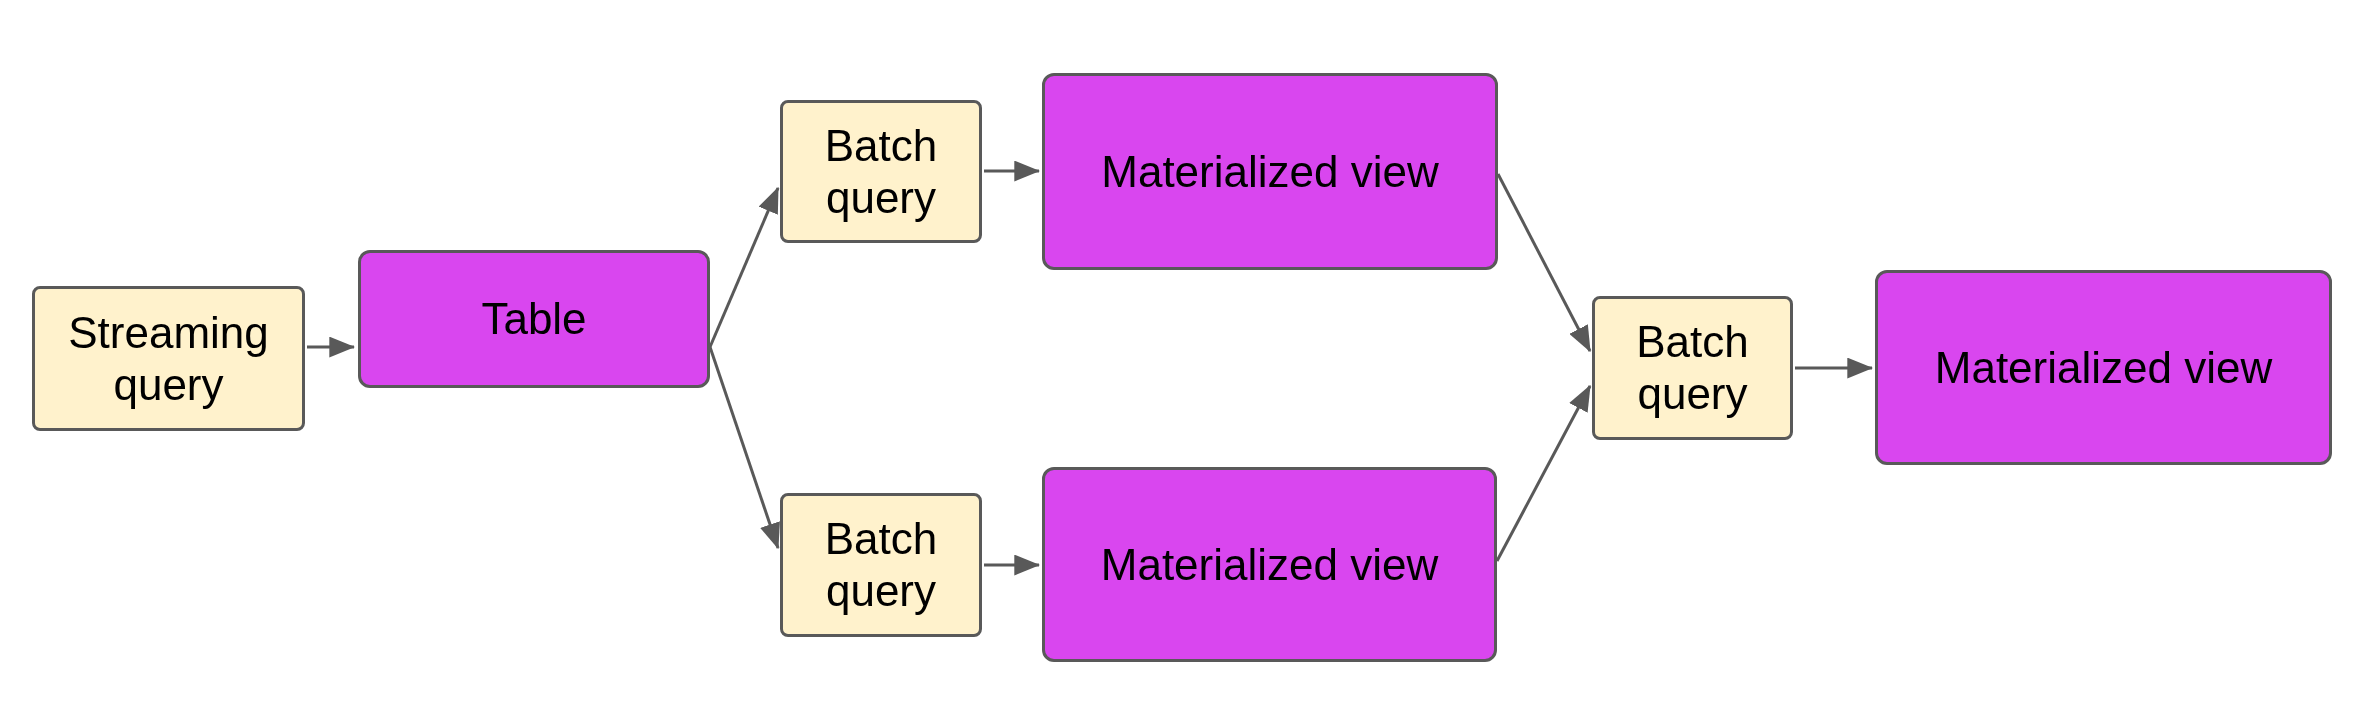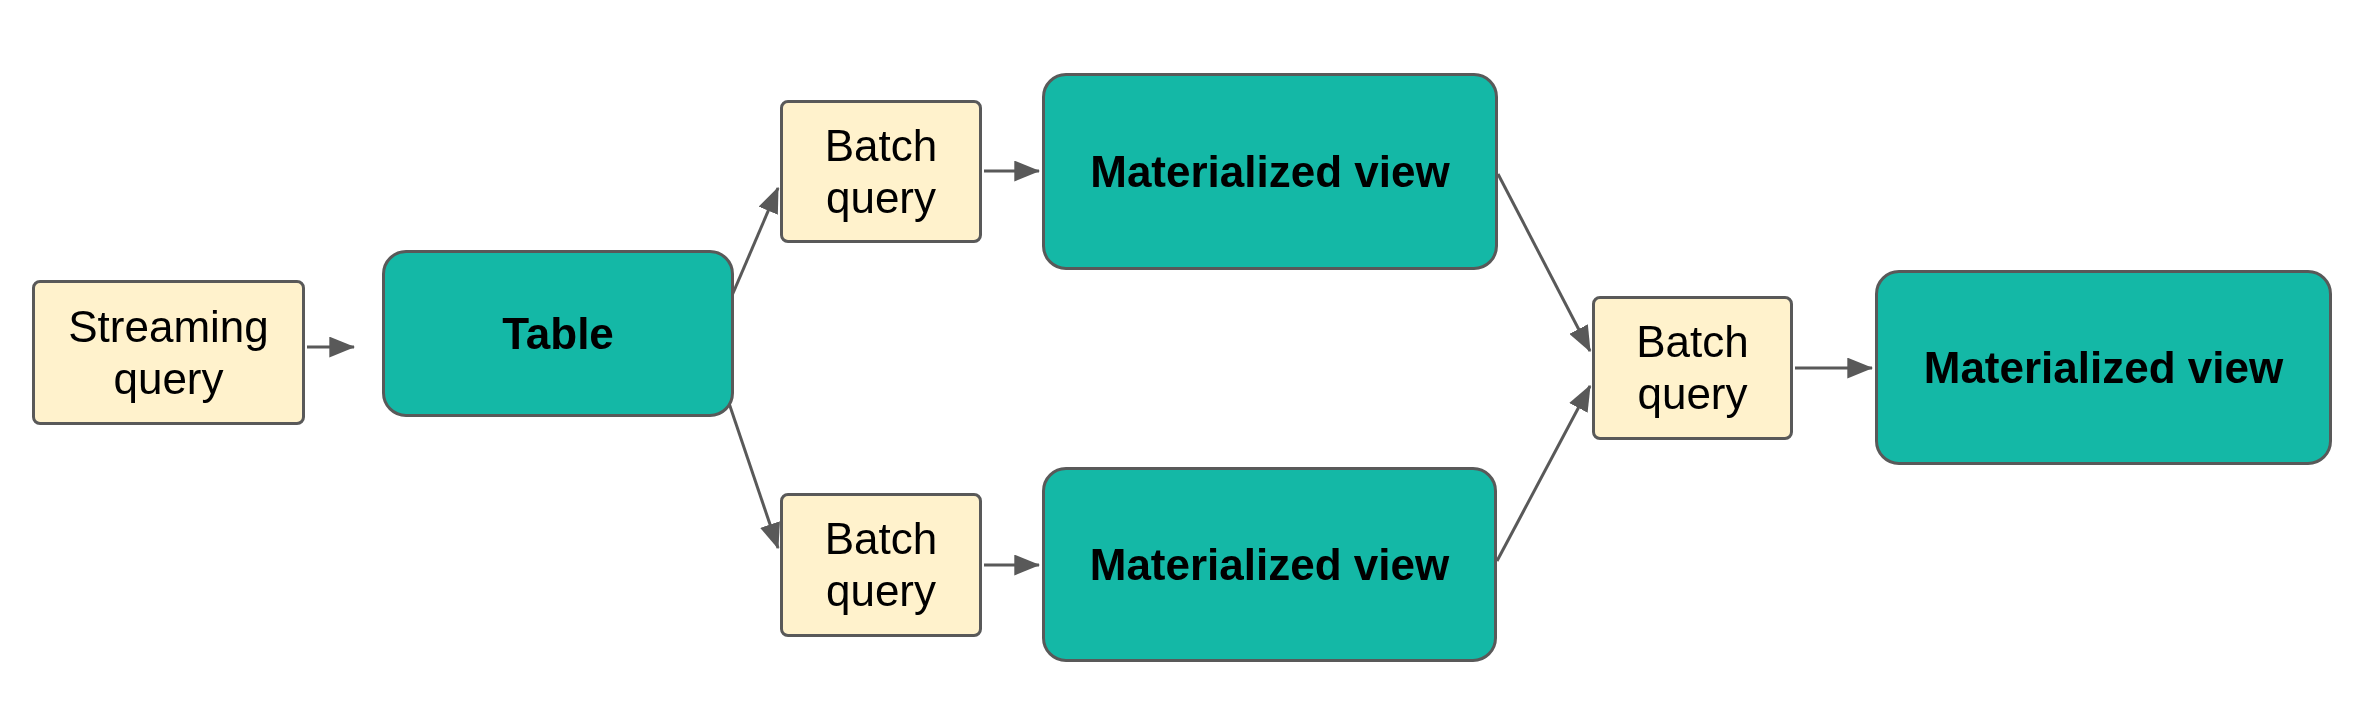--- a/index.html
+++ b/index.html
@@ -33,23 +33,22 @@
     text-align: center;
     font-size: 44px;
     line-height: 1.18;
     color: #000000;
   }
   .node.query {
     background: #fff2cc;
     border-radius: 8px;
   }
   .node.data {
-    background: #14b8a6;
-    border-radius: 24px;
-    font-weight: bold;
+    background: #d946ef;
+    border-radius: 12px;
   }
   .node .label {
     display: block;
     padding: 0 6px;
   }
 </style>
 </head>
 <body>
 
 <div class="canvas">
@@ -63,25 +62,25 @@
     <line x1="307" y1="347" x2="354" y2="347" stroke="#595959" stroke-width="3" marker-end="url(#arrowhead)"></line>
     <line x1="710" y1="347" x2="778" y2="188" stroke="#595959" stroke-width="3" marker-end="url(#arrowhead)"></line>
     <line x1="710" y1="347" x2="778" y2="548" stroke="#595959" stroke-width="3" marker-end="url(#arrowhead)"></line>
     <line x1="984" y1="171" x2="1039" y2="171" stroke="#595959" stroke-width="3" marker-end="url(#arrowhead)"></line>
     <line x1="984" y1="565" x2="1039" y2="565" stroke="#595959" stroke-width="3" marker-end="url(#arrowhead)"></line>
     <line x1="1498" y1="174" x2="1590" y2="351" stroke="#595959" stroke-width="3" marker-end="url(#arrowhead)"></line>
     <line x1="1497" y1="561" x2="1590" y2="386" stroke="#595959" stroke-width="3" marker-end="url(#arrowhead)"></line>
     <line x1="1795" y1="368" x2="1872" y2="368" stroke="#595959" stroke-width="3" marker-end="url(#arrowhead)"></line>
   </svg>
 
-  <div class="node query" style="left:32px; top:280px; width:273px; height:145px;">
+  <div class="node query" style="left:32px; top:286px; width:273px; height:145px;">
     <span class="label">Streaming query</span>
   </div>
 
-  <div class="node data" style="left:358px; top:250px; width:352px; height:167px;margin-left:24px;">
+  <div class="node data" style="left:358px; top:250px; width:352px; height:138px;">
     <span class="label">Table</span>
   </div>
 
   <div class="node query" style="left:780px; top:100px; width:202px; height:143px;">
     <span class="label">Batch query</span>
   </div>
 
   <div class="node data" style="left:1042px; top:73px; width:456px; height:197px;">
     <span class="label">Materialized view</span>
   </div>

